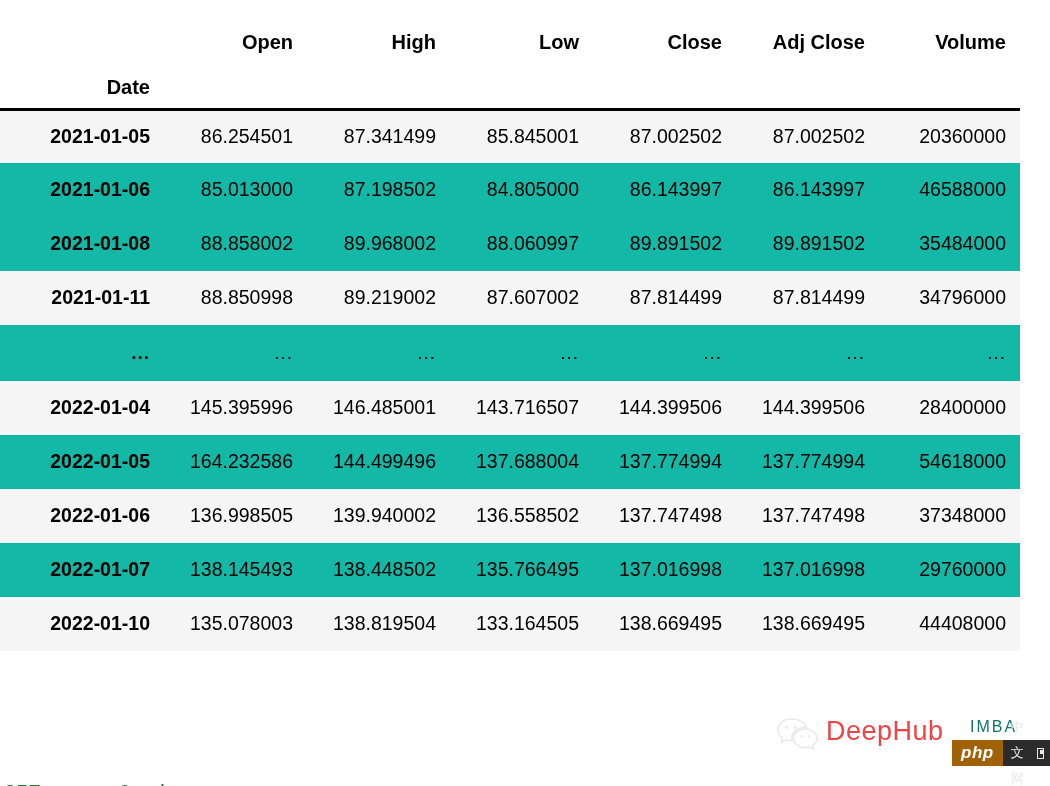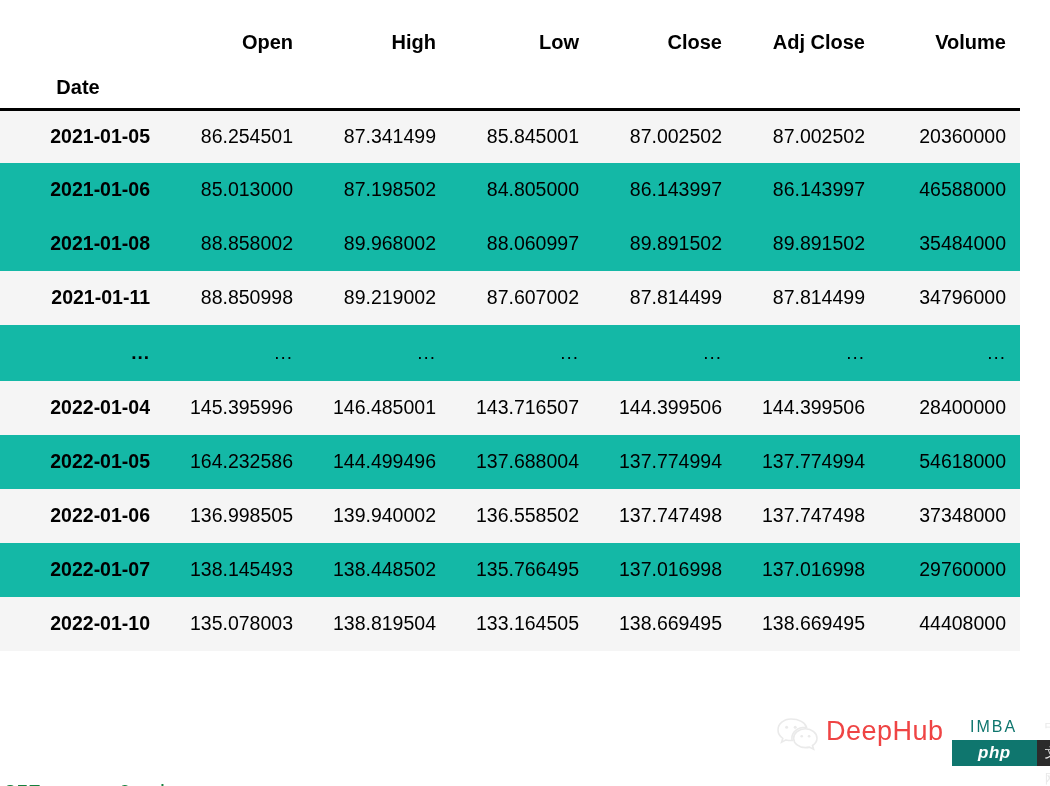--- a/index.html
+++ b/index.html
@@ -44,21 +44,21 @@
   }
   table.dataframe thead tr.cols-row th {
     height: 57px;
     padding-bottom: 4px;
   }
   table.dataframe thead tr.index-row th {
     height: 52px;
     padding-bottom: 10px;
   }
   table.dataframe thead tr.index-row th.idx-name {
-    text-align: center;
+    text-align: right;
     padding-right: 14px;
   }
   table.dataframe thead tr.index-row {
     border-bottom: 3px solid #000000;
   }
 
   table.dataframe tbody tr {
     background: #14b8a6;
   }
   table.dataframe tbody tr.odd {
@@ -143,27 +143,27 @@
 
   .php-badge {
     position: absolute;
     left: 180px;
     top: 28px;
     display: flex;
     align-items: stretch;
     height: 26px;
   }
   .php-badge .php-left {
-    background: #0f766e;
+    background: #a16207;
     color: #ffffff;
     font-style: italic;
     font-weight: bold;
     font-size: 17px;
     line-height: 26px;
-    padding: 0 26px;
+    padding: 0 9px;
     letter-spacing: 0.5px;
   }
   .php-badge .php-right {
     background: #2b2b2b;
     color: #e9e9e9;
     font-size: 13px;
     line-height: 26px;
     padding: 0 6px 0 8px;
     letter-spacing: 1px;
     display: flex;

